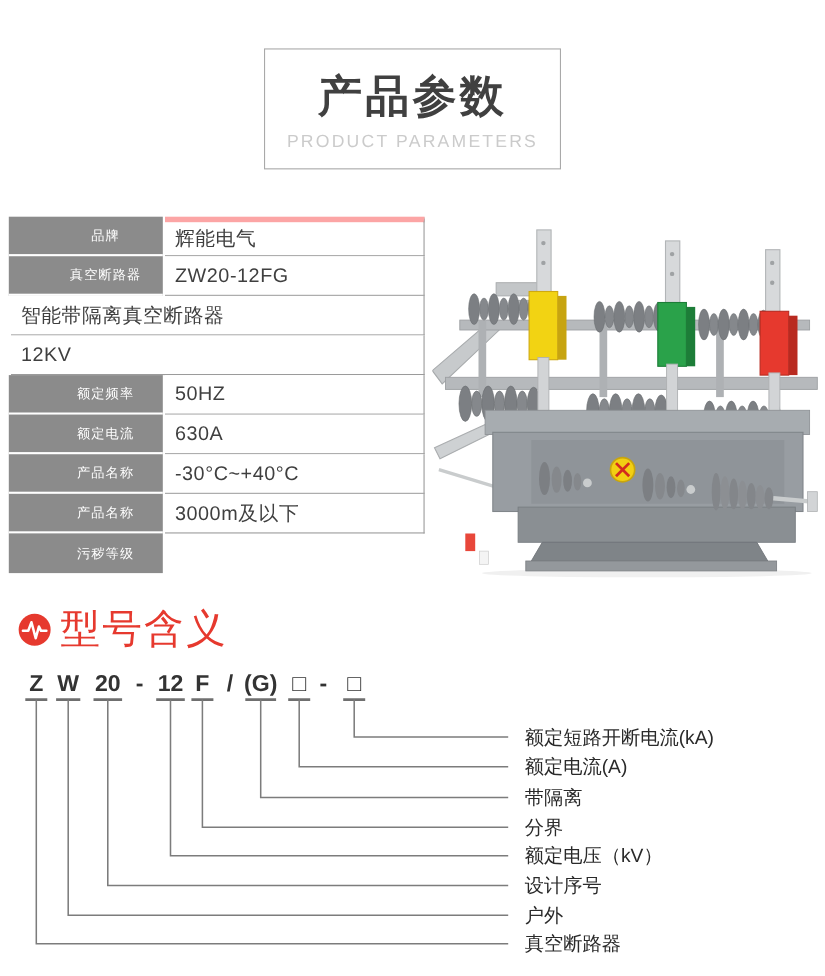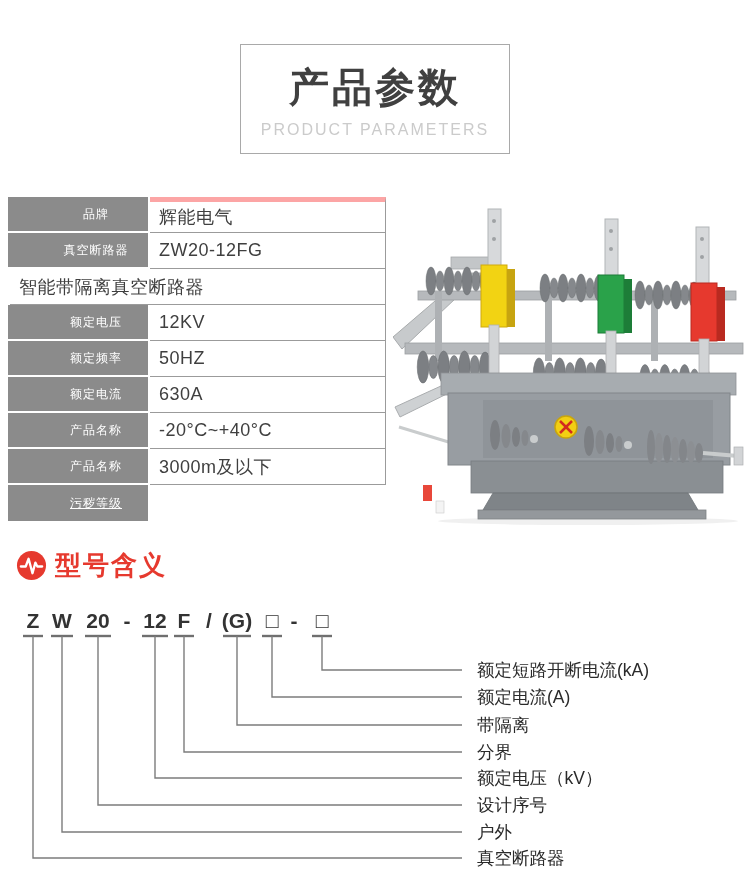--- a/index.html
+++ b/index.html
@@ -17,36 +17,36 @@
   .title-en { font-size:16px; color:#cbcbcb; letter-spacing:2px; }
 
   
   .spec-table { position:absolute; left:8px; top:197px; width:378px; }
   .spec-row { display:flex; height:36px; }
   .spec-label {
     width:140px; background:#8b8b8b; color:#ffffff; font-size:12px;
     display:flex; align-items:center; justify-content:center;
     border-bottom:2px solid #ffffff; letter-spacing:1px;padding-left:36px;
   }
-  .spec-row:last-child .spec-label { border-bottom:none;text-decoration:underline; }
+  .spec-row:last-child .spec-label { border-bottom:none; }
   .spec-value {
     flex:1; background:#ffffff; color:#3f3f3f; font-size:18px;
     display:flex; align-items:center; padding-left:9px;
     border-right:1px solid #9b9b9b; border-bottom:1px solid #9b9b9b;
     margin-left:2px; letter-spacing:0.5px;
   }
   .spec-row:first-child .spec-value { border-top:5px solid #fca5a5; }
 
   
   .product-image { position:absolute; left:393px; top:195px; width:357px; height:330px; }
 
   
   .section-header { position:absolute; left:16px; top:548px; display:flex; align-items:center; gap:8px; }
   .section-icon { width:31px; height:31px; display:block; }
-  .section-title { font-size:26px; font-weight:700; color:#e6392e; letter-spacing:2px; }
+  .section-title { font-size:36px; font-weight:400; color:#e6392e; letter-spacing:2px; }
 
   
   .model-diagram { position:absolute; left:0; top:600px; width:750px; height:287px; }
   .tok { font-size:21px; font-weight:bold; fill:#333333; }
   .meaning { font-size:17.5px; fill:#2a2a2a; }
   .cline { stroke:#7c7c7c; stroke-width:1.4; fill:none; }
   .tickline { stroke:#6f6f6f; stroke-width:2.4; fill:none; }
 </style>
 </head>
 <body>
@@ -64,34 +64,33 @@
       <div class="spec-value">辉能电气</div>
     </div>
     <div class="spec-row">
       <div class="spec-label">真空断路器</div>
       <div class="spec-value">ZW20-12FG</div>
     </div>
     <div class="spec-row">
       <div class="spec-value">智能带隔离真空断路器</div>
     </div>
     <div class="spec-row">
-      <div class="spec-label">额定电压</div>
       <div class="spec-value">12KV</div>
     </div>
     <div class="spec-row">
       <div class="spec-label">额定频率</div>
       <div class="spec-value">50HZ</div>
     </div>
     <div class="spec-row">
       <div class="spec-label">额定电流</div>
       <div class="spec-value">630A</div>
     </div>
     <div class="spec-row">
       <div class="spec-label">产品名称</div>
-      <div class="spec-value">-20°C~+40°C</div>
+      <div class="spec-value">-30°C~+40°C</div>
     </div>
     <div class="spec-row">
       <div class="spec-label">产品名称</div>
       <div class="spec-value">3000m及以下</div>
     </div>
     <div class="spec-row">
       <div class="spec-label">污秽等级</div>
     </div>
   </div>
 

